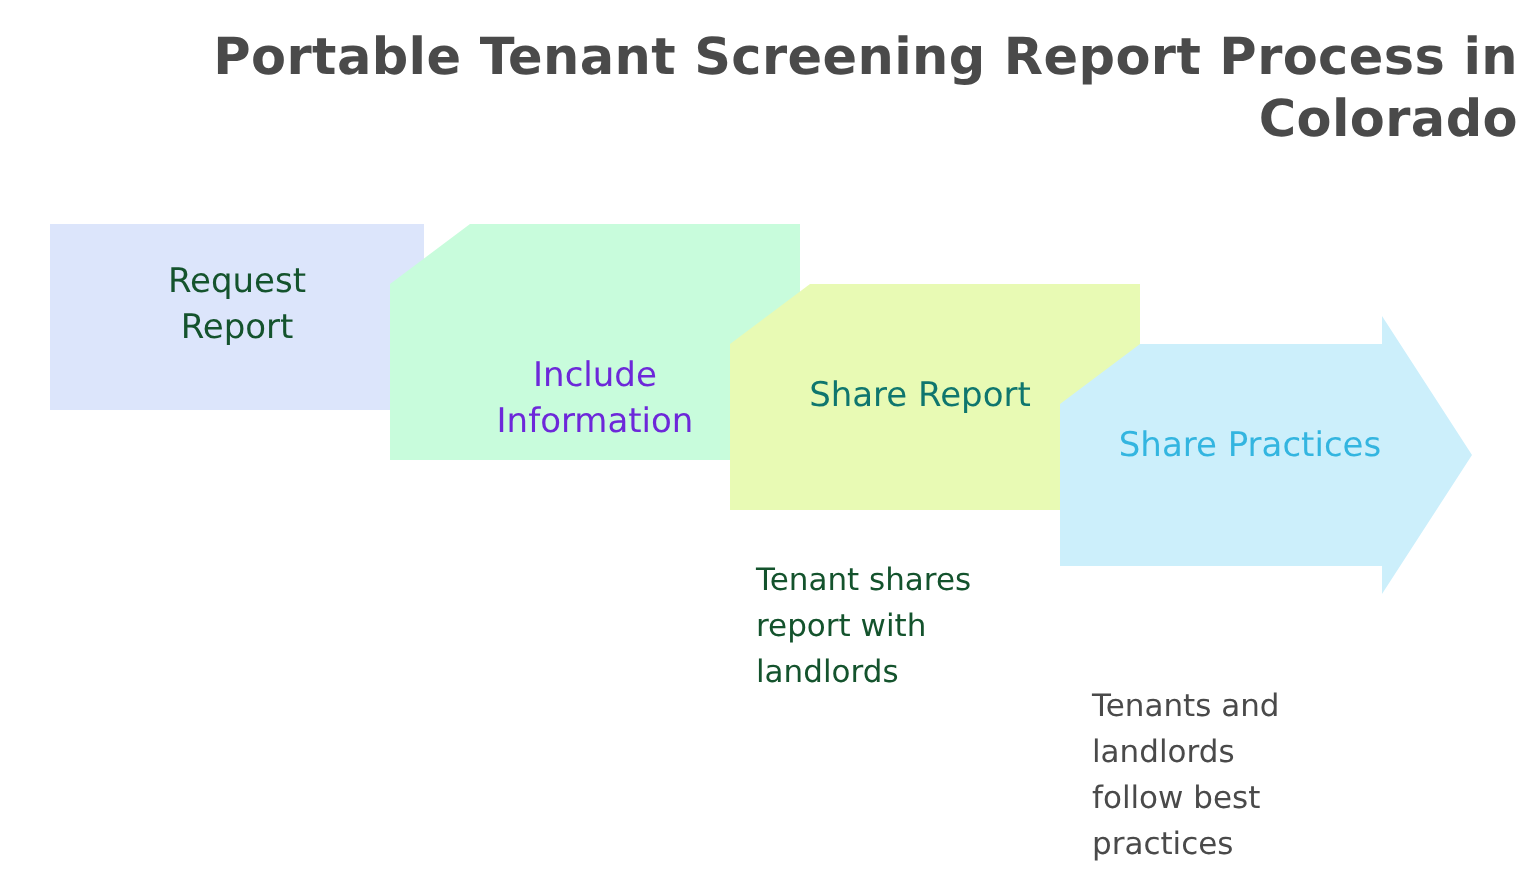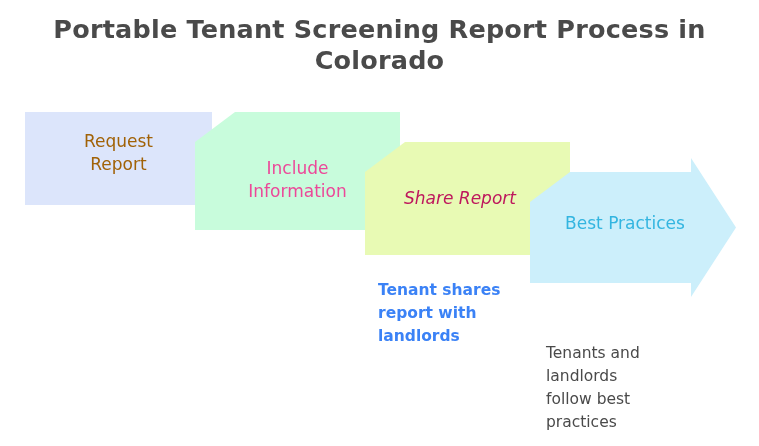--- a/index.html
+++ b/index.html
@@ -20,21 +20,21 @@
     position: absolute;
     inset: 0;
   }
 
   
   .title {
     position: absolute;
     left: 0;
     top: 14px;
     width: 759px;
-    text-align: center;
+    text-align: right;
     font-family: "DejaVu Sans", sans-serif;
     font-size: 25.5px;
     font-weight: bold;
     line-height: 31px;
     letter-spacing: 0.2px;
     color: #4a4a4a;
     white-space: pre-line;
   }
 
   
@@ -88,48 +88,48 @@
 <div id="diagram-root">
 
   <div class="title" style="color: rgb(74, 74, 74);">Portable Tenant Screening Report Process in
 Colorado</div>
 
   <div class="stage" id="stage-1">
     <svg width="190" height="95" viewBox="0 0 190 95">
       <polygon points="0,0 187,0 187,93 0,93" fill="#dce5fb"></polygon>
     </svg>
   </div>
-  <div class="stage-label" id="label-1" style="color:#a16207;">Request
+  <div class="stage-label" id="label-1" style="color:#14532d;">Request
 Report</div>
 
   <div class="stage" id="stage-2">
     <svg width="210" height="125" viewBox="0 0 210 125">
       <polygon points="40,0 205,0 205,118 0,118 0,30" fill="#c8fcdc"></polygon>
     </svg>
   </div>
-  <div class="stage-label" id="label-2" style="color:#ec4899;">Include
+  <div class="stage-label" id="label-2" style="color:#6d28d9;margin-top:20px;">Include
 Information</div>
 
   <div class="stage" id="stage-3">
     <svg width="210" height="125" viewBox="0 0 210 125">
       <polygon points="40,0 205,0 205,113 0,113 0,30" fill="#e8fab4"></polygon>
     </svg>
   </div>
-  <div class="stage-label" id="label-3" style="color:#be185d;font-style:italic;">Share Report</div>
+  <div class="stage-label" id="label-3" style="color:#0f766e;">Share Report</div>
 
   <div class="stage" id="stage-4">
     <svg width="210" height="125" viewBox="0 0 210 125">
       <polygon points="40,0 161,0 161,-14 206,55.5 161,125 161,111 0,111 0,30" fill="#cceffb"></polygon>
     </svg>
   </div>
-  <div class="stage-label" id="label-4" style="color:#33b5e0;">Best Practices</div>
+  <div class="stage-label" id="label-4" style="color:#33b5e0;">Share Practices</div>
 
 
 
-  <div class="desc" id="desc-3" style="color: #3b82f6; font-weight: bold;">Tenant shares
+  <div class="desc" id="desc-3" style="color: #14532d;">Tenant shares
 report with
 landlords</div>
 
   <div class="desc" id="desc-4" style="color: rgb(74, 74, 74);">Tenants and
 landlords
 follow best
 practices</div>
 
 </div>
 

